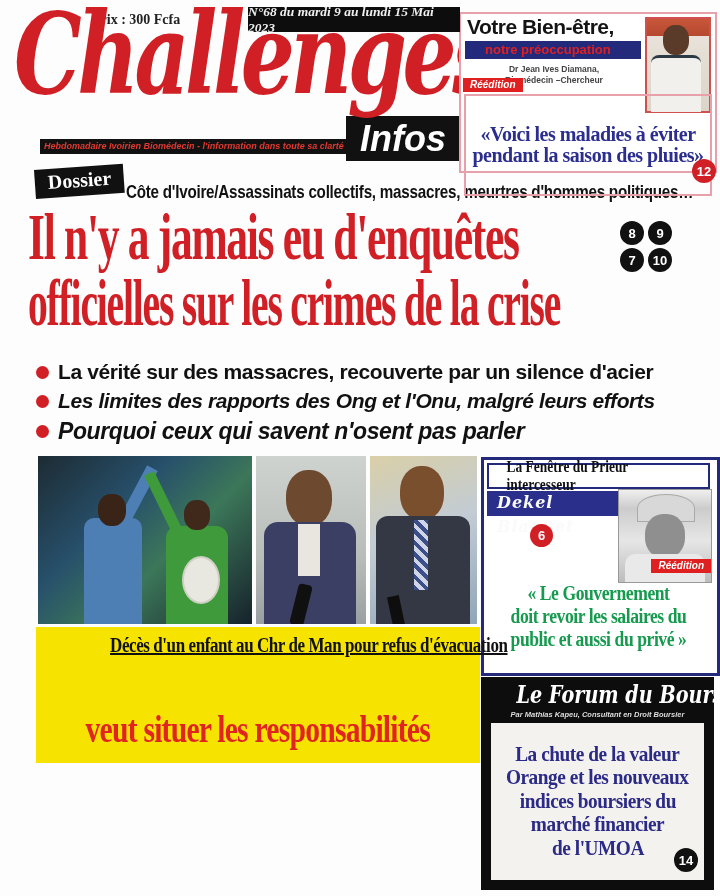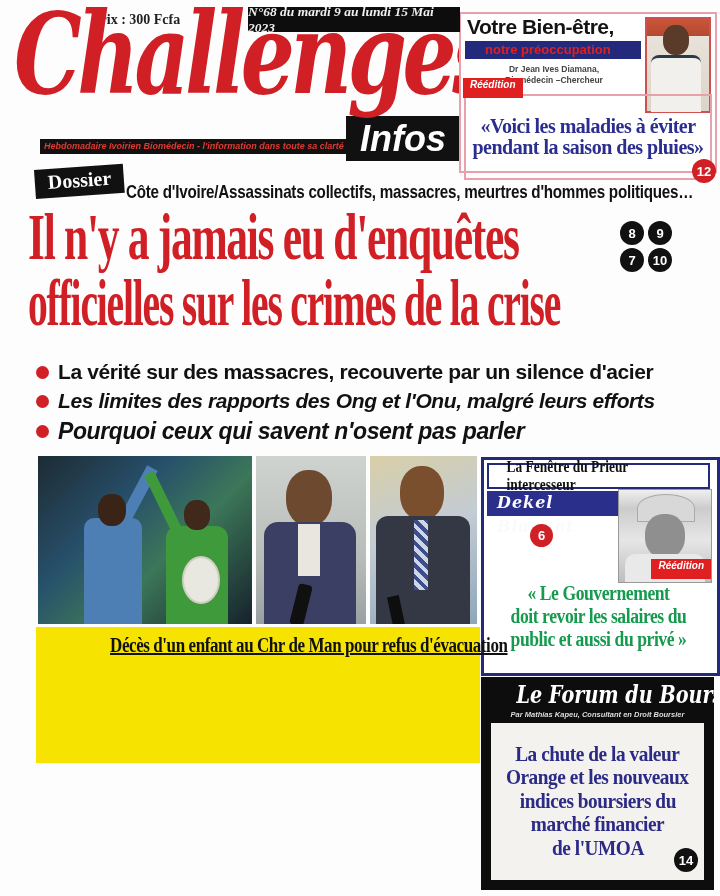--- a/index.html
+++ b/index.html
@@ -34,26 +34,26 @@
                font:bold 13px "Liberation Sans",sans-serif;line-height:18px;padding-left:20px;}
   .bien-author{left:28px;top:50px;width:130px;text-align:center;
                font:bold 8.5px "Liberation Sans",sans-serif;color:#444;line-height:1.25;}
   .bien-photo{right:4px;top:3px;width:62px;height:92px;border:2px solid #d05050;
               background:linear-gradient(180deg,#c9563a 0%,#b5492f 18%,#e8e2da 18%,#dcd4c8 100%);}
   .bien-head{position:absolute;left:16px;top:6px;width:26px;height:30px;border-radius:45%;
              background:#5a3a28;}
   .bien-body{position:absolute;left:4px;top:36px;width:50px;height:54px;border-radius:8px 8px 0 0;
              background:#f2f0ec;border-top:3px solid #2c3a46;}
   .badge{background:#e02020;color:#fff;font:italic bold 10px "Liberation Sans",sans-serif;
-         padding:1px 7px 8px;}
+         padding:1px 7px 2px;}
   .bien-badge{left:2px;top:64px;z-index:2;}
   .bien-headline{left:3px;top:80px;width:240px;height:70px;border:2px solid #e8a0ab;
                  display:flex;align-items:center;justify-content:center;text-align:center;
                  font:bold 20px "Liberation Serif",serif;color:#2b2e8e;line-height:1.03;
-                 letter-spacing:-0.5px;padding:6px 2px;}
+                 letter-spacing:-0.5px;padding:14px 2px;}
   .circle{border-radius:50%;display:flex;align-items:center;justify-content:center;
           color:#fff;font:bold 13px "Liberation Sans",sans-serif;}
   .c-red{background:#d11f26;}
   .c-black{background:#111;}
   .bien-page{right:-1px;bottom:-12px;width:24px;height:24px;z-index:7;}
 
   
   .dossier-label{left:36px;top:170px;background:#111;color:#fff;
                  font:bold 20px "Liberation Serif",serif;padding:2px 13px 4px;
                  transform:rotate(-4deg);transform-origin:left bottom;z-index:2;}
@@ -261,20 +261,23 @@
       <div class="fen-hl-line">« Le Gouvernement</div>
       <div class="fen-hl-line">doit revoir les salaires du</div>
       <div class="fen-hl-line">public et aussi du privé »</div>
     </div>
   </div>
 
   <div class="abs sante">
     <div class="abs sante-kicker">
       <span class="cx">Décès d'un enfant au Chr de Man pour refus d'évacuation</span>
     </div>
+    <div class="abs sante-l2">
+      <span class="cx t">veut situer les responsabilités</span>
+    </div>
   </div>
 
 
   <div class="abs forum">
     <div class="abs forum-title">
       <span class="cx">Le Forum du Boursicoteur</span>
     </div>
     <div class="abs forum-byline">Par Mathias Kapeu, Consultant en Droit Boursier</div>
     <div class="abs forum-inner">
       <div class="forum-line">La chute de la valeur</div>

